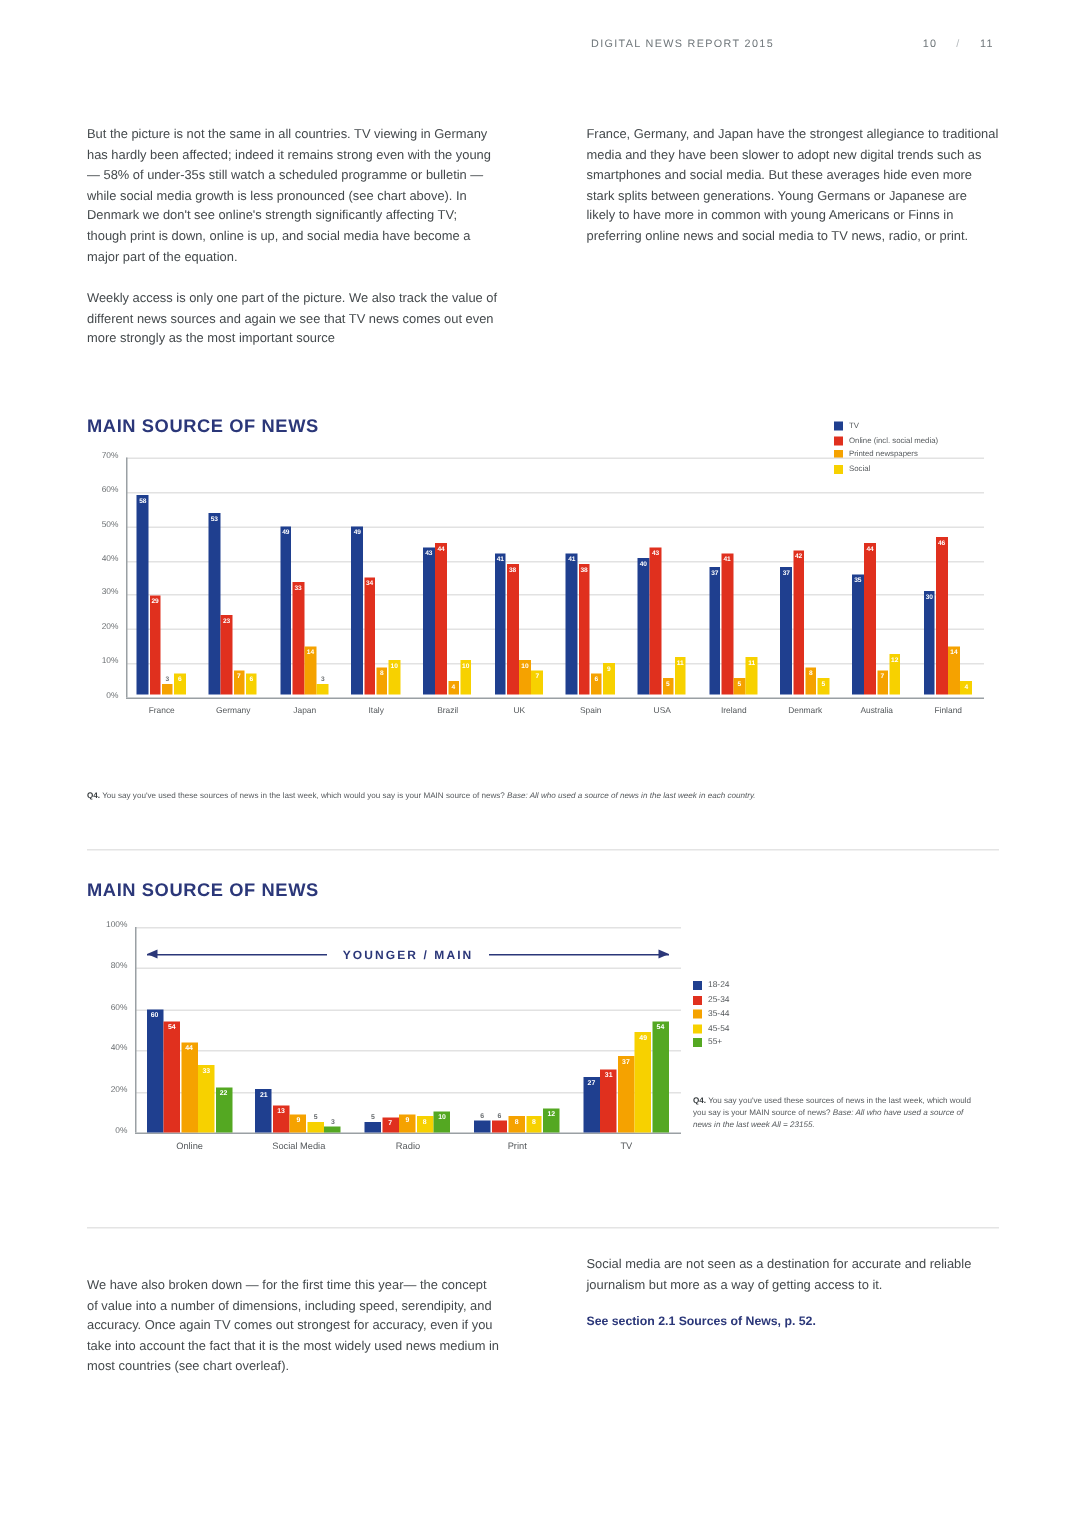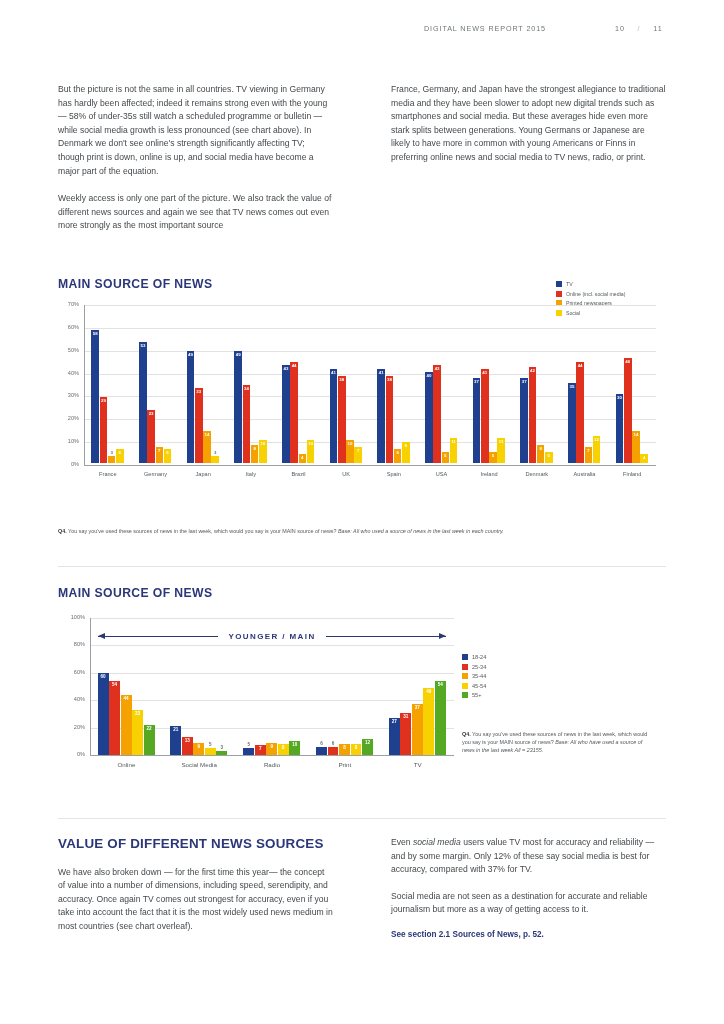--- a/index.html
+++ b/index.html
@@ -14,21 +14,21 @@
   }
   .page { position:relative; width:724px; height:1024px; padding: 0; }
 
   
   .pg-header {
     position:absolute; top:24px; left:0; right:0;
     display:flex; justify-content:flex-end; align-items:center;
     padding-right:58px;
     font-size:7.2px; letter-spacing:0.9px; color:#6e7579;
   }
-  .pg-header .title { margin-right:66px; }
+  .pg-header .title { margin-right:96px; }
   .pg-header .pnum { width:16px; text-align:center; color:#6e7579; }
   .pg-header .slash { width:22px; text-align:center; color:#b6bbbe; }
 
   
   .cols { position:absolute; top:83px; left:58px; width:608px;
           display:flex; gap:58px; }
   .col { width:275px; }
   .col p { margin:0 0 14px 0; font-size:8.6px; line-height:13.6px; color:#44494c; }
 
   
@@ -444,23 +444,21 @@
       </div>
     <div class="note" style="top:144px; left:404px; width:190px;">
       <b>Q4.</b><span> You say you've used these sources of news in the last week, which would you say is your MAIN source of news? </span><i>Base: All who have used a source of news in the last week All = 23155.</i>
     </div>
   </div>
 
   <div class="hr" style="top:818px;"></div>
 
   <div class="cols bottom" style="top:836px;">
     <div class="col">
-      <div class="sec-head">VALUE OF DIFFERENT NEWS SOURCES</div>
       <p style="margin-top:14px;">We have also broken down — for the first time this year— the concept of value into a number of dimensions, including speed, serendipity, and accuracy.  Once again TV comes out strongest for accuracy, even if you take into account the fact that it is the most widely used news medium in most countries (see chart overleaf).</p>
     </div>
     <div class="col">
-      <p><span>Even </span><em>social media</em><span> users value TV most for accuracy and reliability — and by some margin. Only 12% of these say social media is best for accuracy, compared with 37% for TV.</span></p>
       <p>Social media are not seen as a destination for accurate and reliable journalism but more as a way of getting access to it.</p>
       <div class="link">See section 2.1 Sources of News, p. 52.</div>
     </div>
   </div>
 
 </div>
 
 </body></html>

